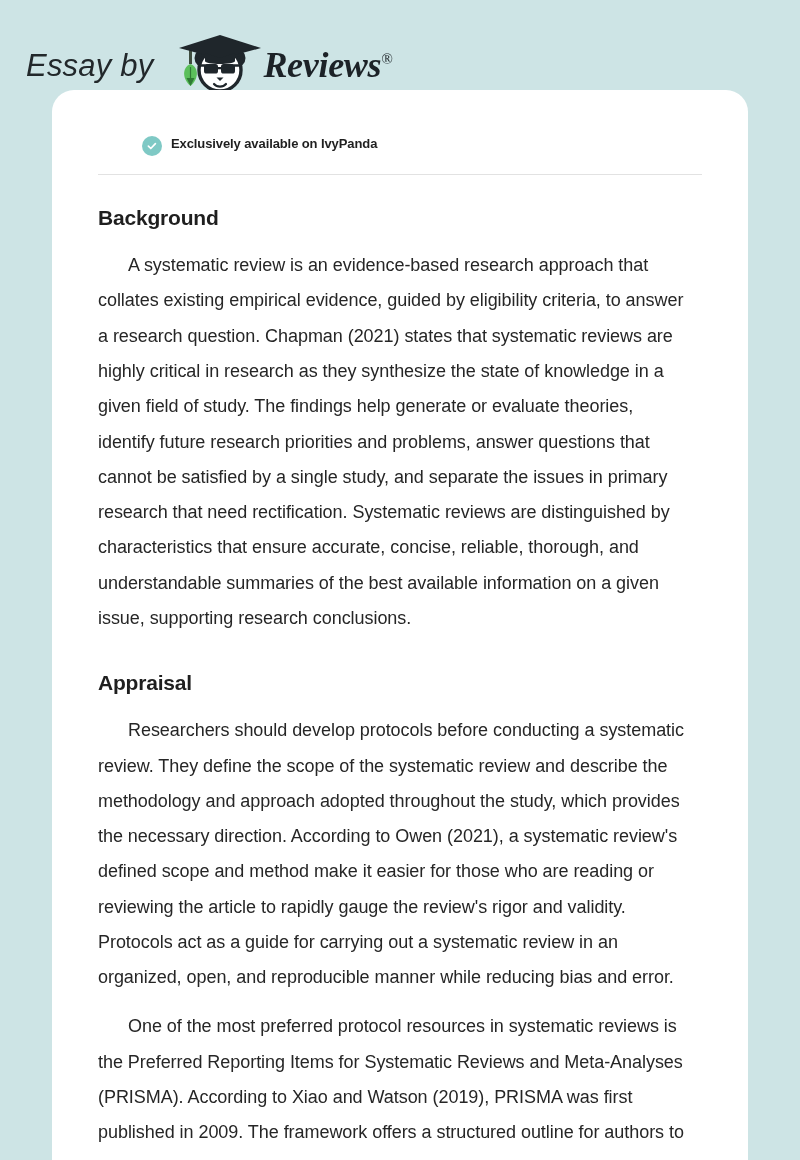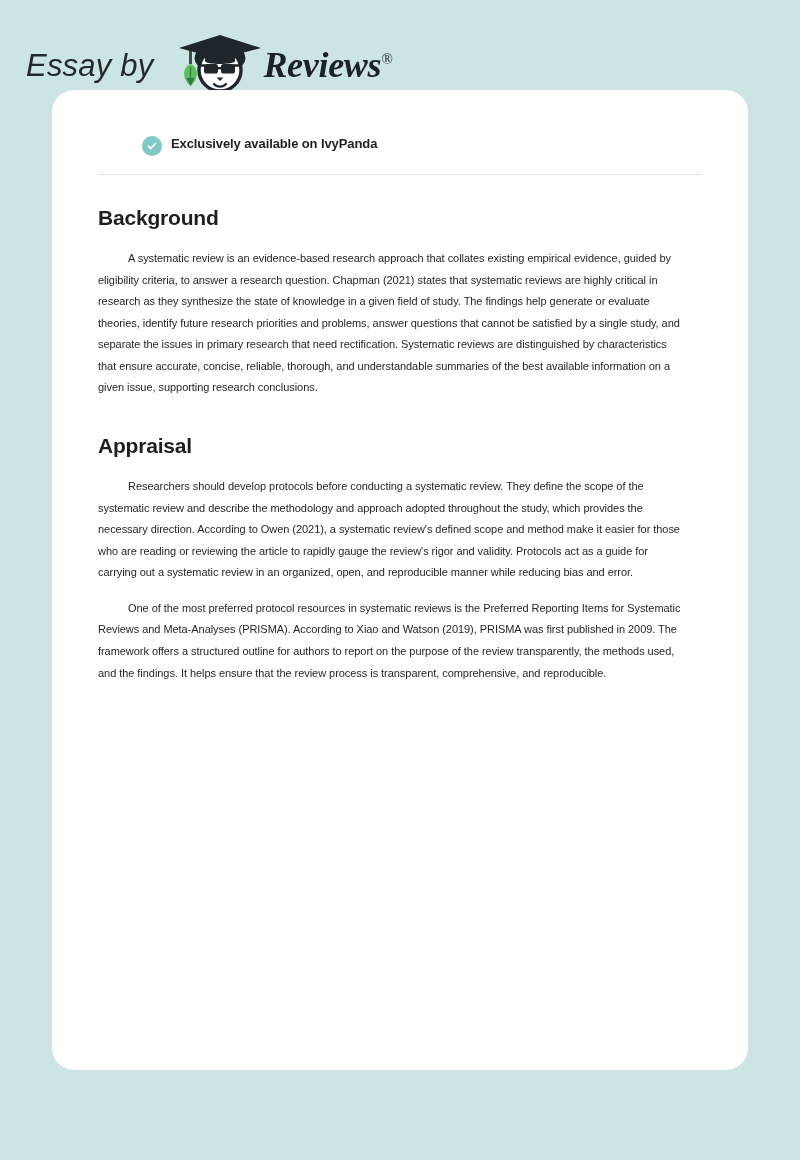--- a/index.html
+++ b/index.html
@@ -128,21 +128,21 @@
     color: #1f1f1f;
     margin: 0 0 18px 0;
     letter-spacing: -0.2px;
     line-height: 1.2;
   }
   .section-heading.spaced {
     margin-top: 34px;
   }
 
   .body-par {
-    font-size: 11px;
+    font-size: 18px;
     line-height: 1.96;
     color: #262626;
     margin: 0 15px 14px 0;
     text-indent: 30px;
     letter-spacing: -0.05px;
   }
   .body-par:last-child { margin-bottom: 0; }
 </style>
 </head>
 <body>

